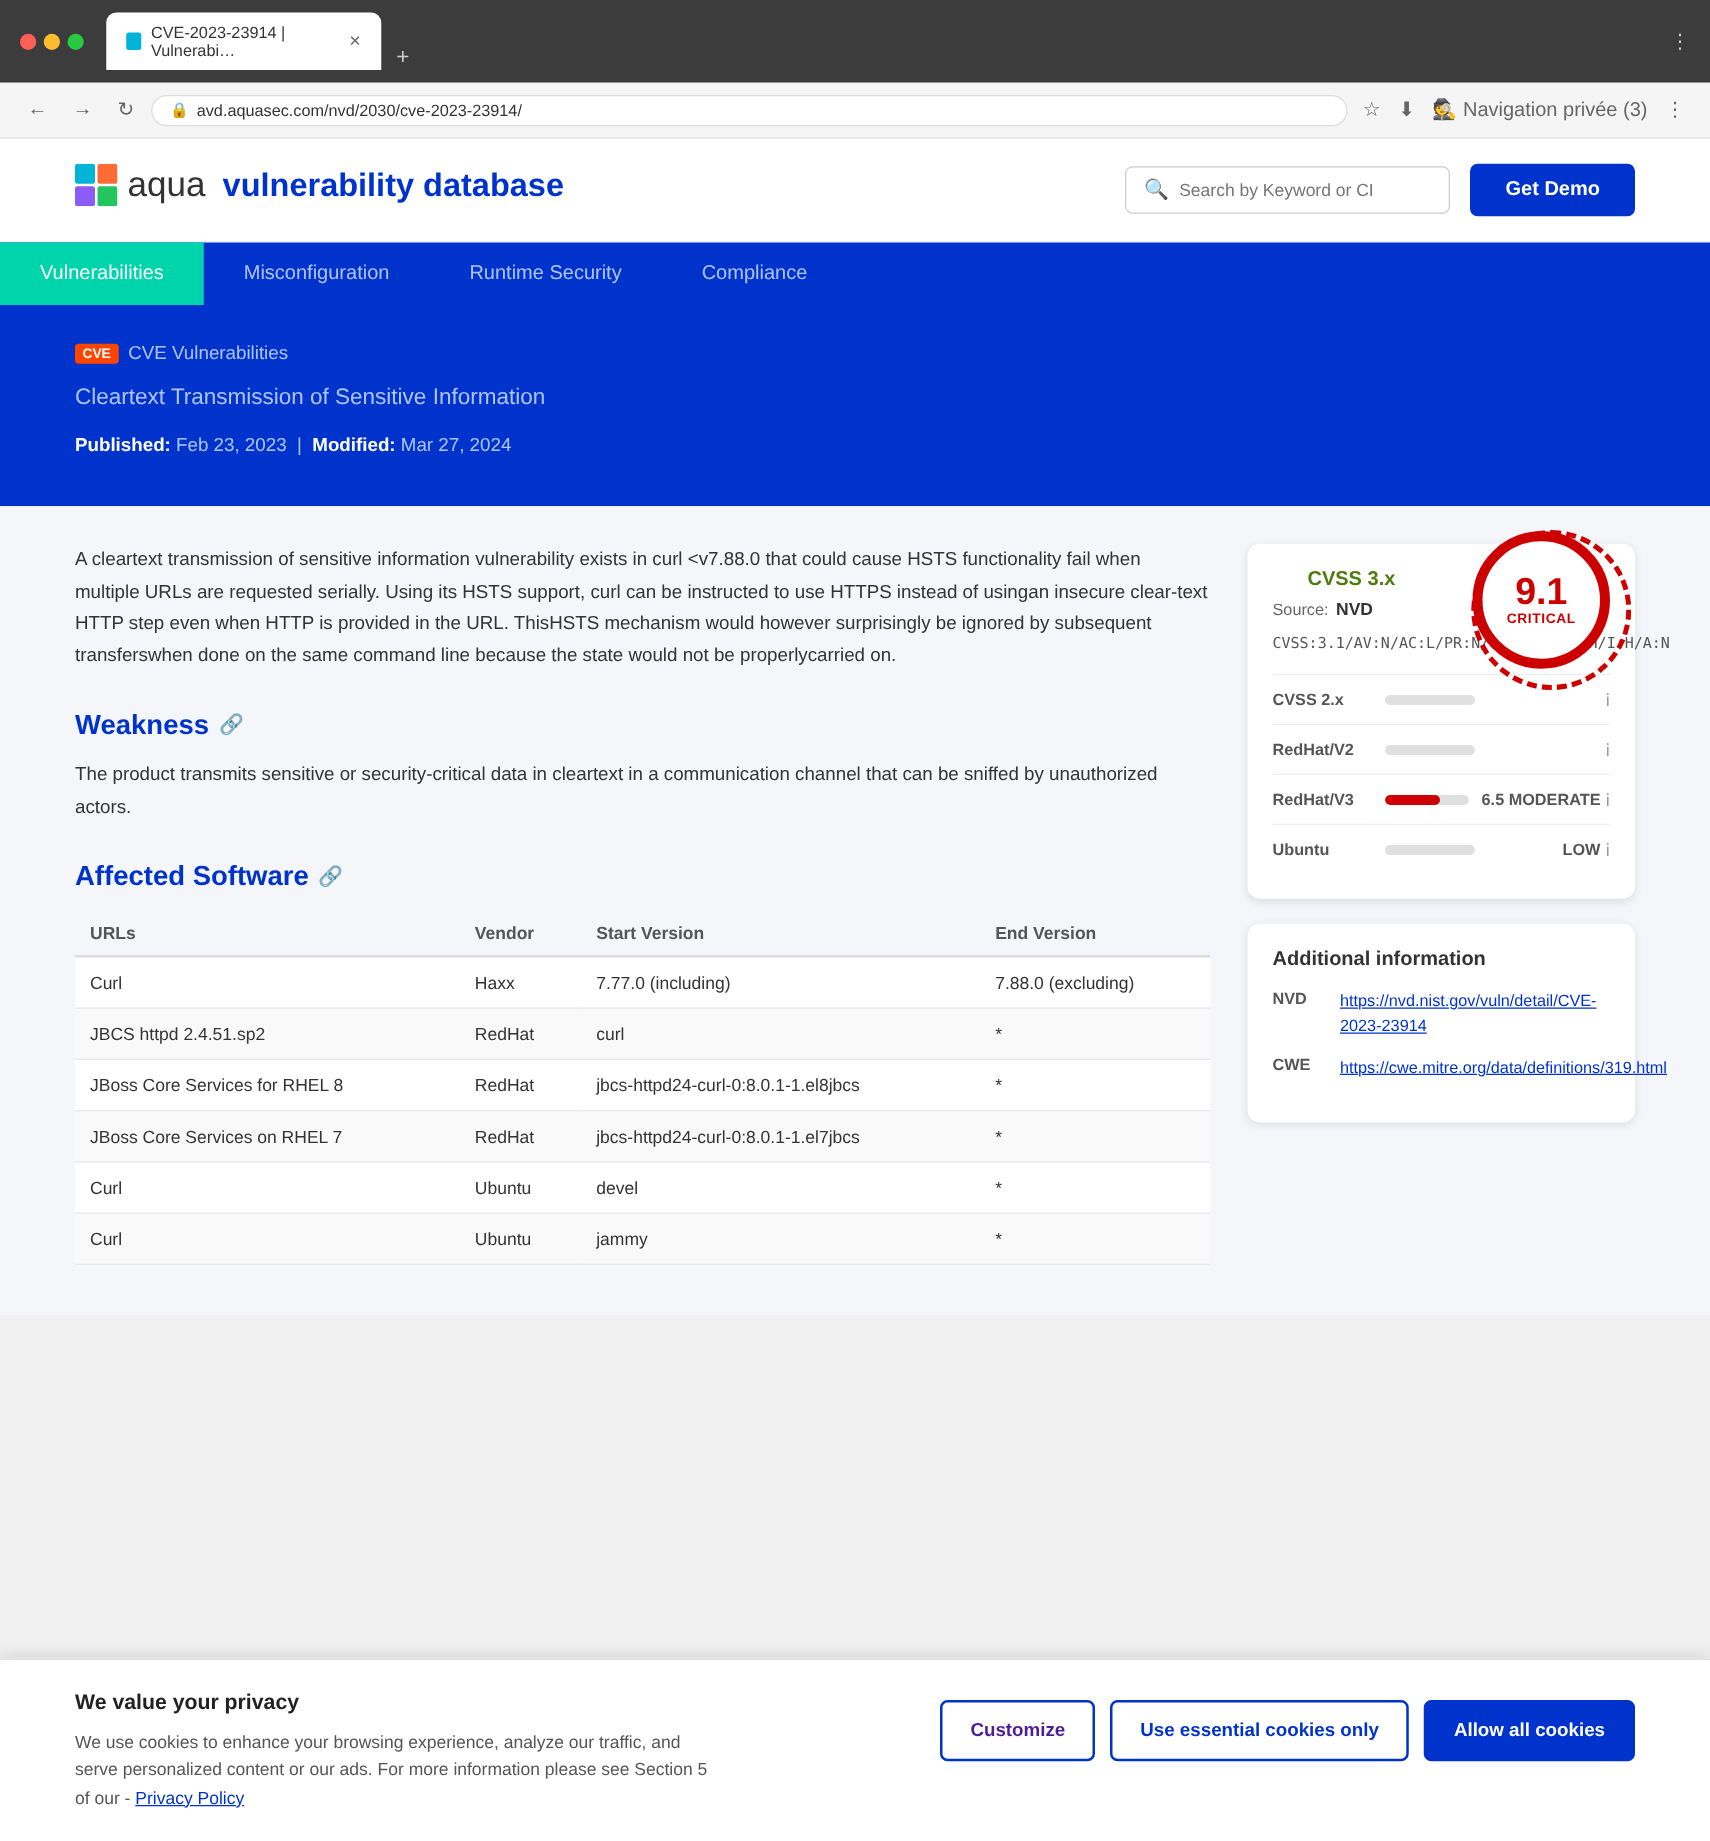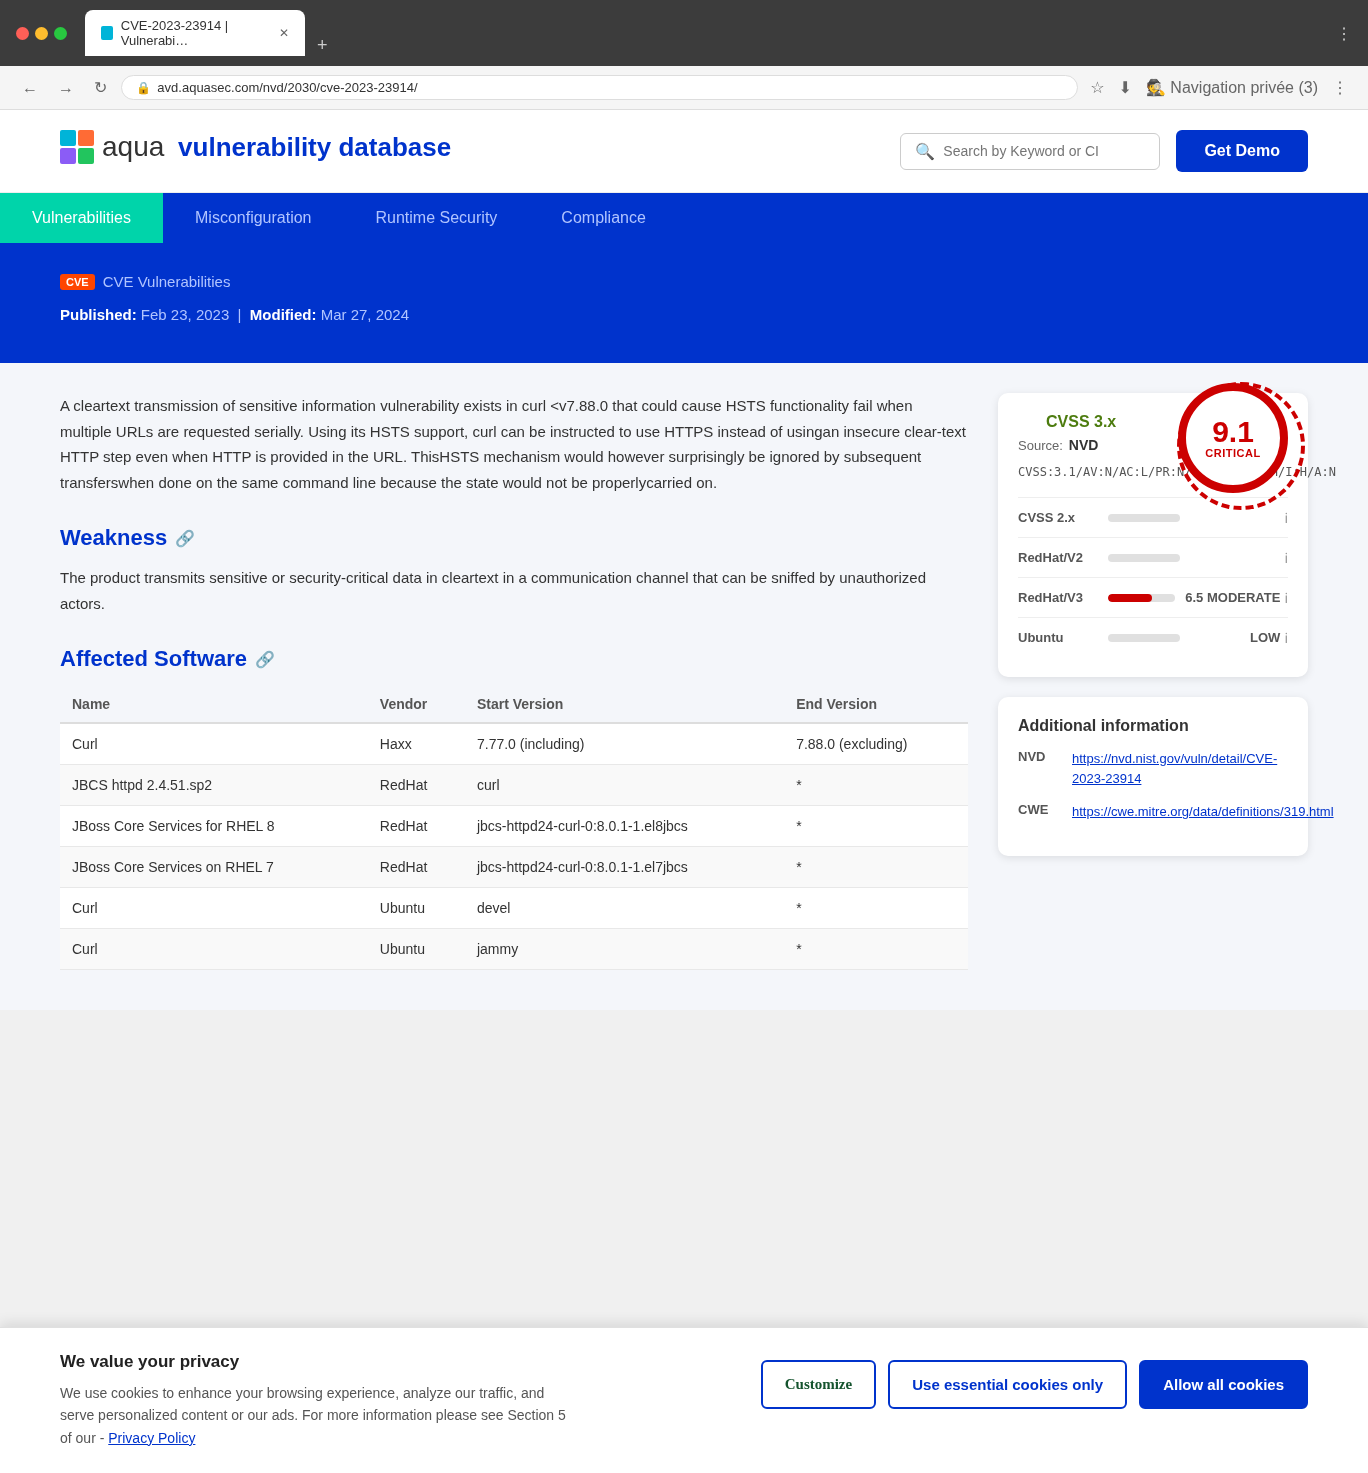--- a/index.html
+++ b/index.html
@@ -111,21 +111,21 @@
     .info-row-link { font-size: 13px; color: #0033cc; text-decoration: underline; cursor: pointer; line-height: 1.5; }
 
     
     .cookie-banner { position: fixed; bottom: 0; left: 0; right: 0; background: #fff; border-top: 1px solid #e0e0e0; padding: 24px 60px; display: flex; align-items: flex-start; justify-content: space-between; box-shadow: 0 -4px 12px rgba(0,0,0,0.1); z-index: 999; }
     .cookie-text { max-width: 520px; }
     .cookie-title { font-size: 17px; font-weight: 700; color: #222; margin-bottom: 10px; }
     .cookie-desc { font-size: 14px; color: #555; line-height: 1.6; }
     .cookie-link { color: #0033cc; text-decoration: underline; cursor: pointer; }
     .cookie-actions { display: flex; align-items: center; gap: 12px; margin-top: 8px; flex-shrink: 0; }
     .cookie-btn { padding: 14px 22px; border-radius: 6px; font-size: 15px; font-weight: 600; cursor: pointer; white-space: nowrap; }
-    .cookie-btn.customize { background: #fff; border: 2px solid #0033cc; color: #14532d; font-family: Liberation Serif, serif; }
+    .cookie-btn.customize { background: #fff; border: 2px solid #0033cc; color: #4c1d95; }
     .cookie-btn.essential { background: #fff; border: 2px solid #0033cc; color: #0033cc; }
     .cookie-btn.allow-all { background: #0033cc; border: 2px solid #0033cc; color: #fff; }
   </style>
 </head>
 <body>
 
 <div class="browser-frame">
   <div class="browser-titlebar">
     <div class="browser-dots">
       <div class="browser-dot dot-red"></div>
@@ -191,20 +191,21 @@
     <a class="nav-item">Misconfiguration</a>
     <a class="nav-item">Runtime Security</a>
     <a class="nav-item">Compliance</a>
   </nav>
 
   <div class="cve-hero">
     <div class="cve-breadcrumb">
       <span class="cve-badge">CVE</span>
       <span class="cve-breadcrumb-label">CVE Vulnerabilities</span>
     </div>
+    <p class="cve-subtitle">Cleartext Transmission of Sensitive Information</p>
     <p class="cve-meta">
       <strong>Published:</strong>
       <span>Feb 23, 2023</span>
       &nbsp;|&nbsp;
       <strong>Modified:</strong>
       <span>Mar 27, 2024</span>
     </p>
   </div>
 
   <div class="main-content">
@@ -218,21 +219,21 @@
       </h2>
       <p class="weakness-text">The product transmits sensitive or security-critical data in cleartext in a communication channel that can be sniffed by unauthorized actors.</p>
 
       <h2 class="section-title">
         <span>Affected Software</span>
         <span class="link-icon">🔗</span>
       </h2>
       <table class="affected-table">
         <thead>
           <tr>
-            <th>Name</th>
+            <th>URLs</th>
             <th>Vendor</th>
             <th>Start Version</th>
             <th>End Version</th>
           </tr>
         </thead>
         <tbody>
           <tr>
             <td>Curl</td>
             <td>Haxx</td>
             <td>7.77.0 (including)</td>

